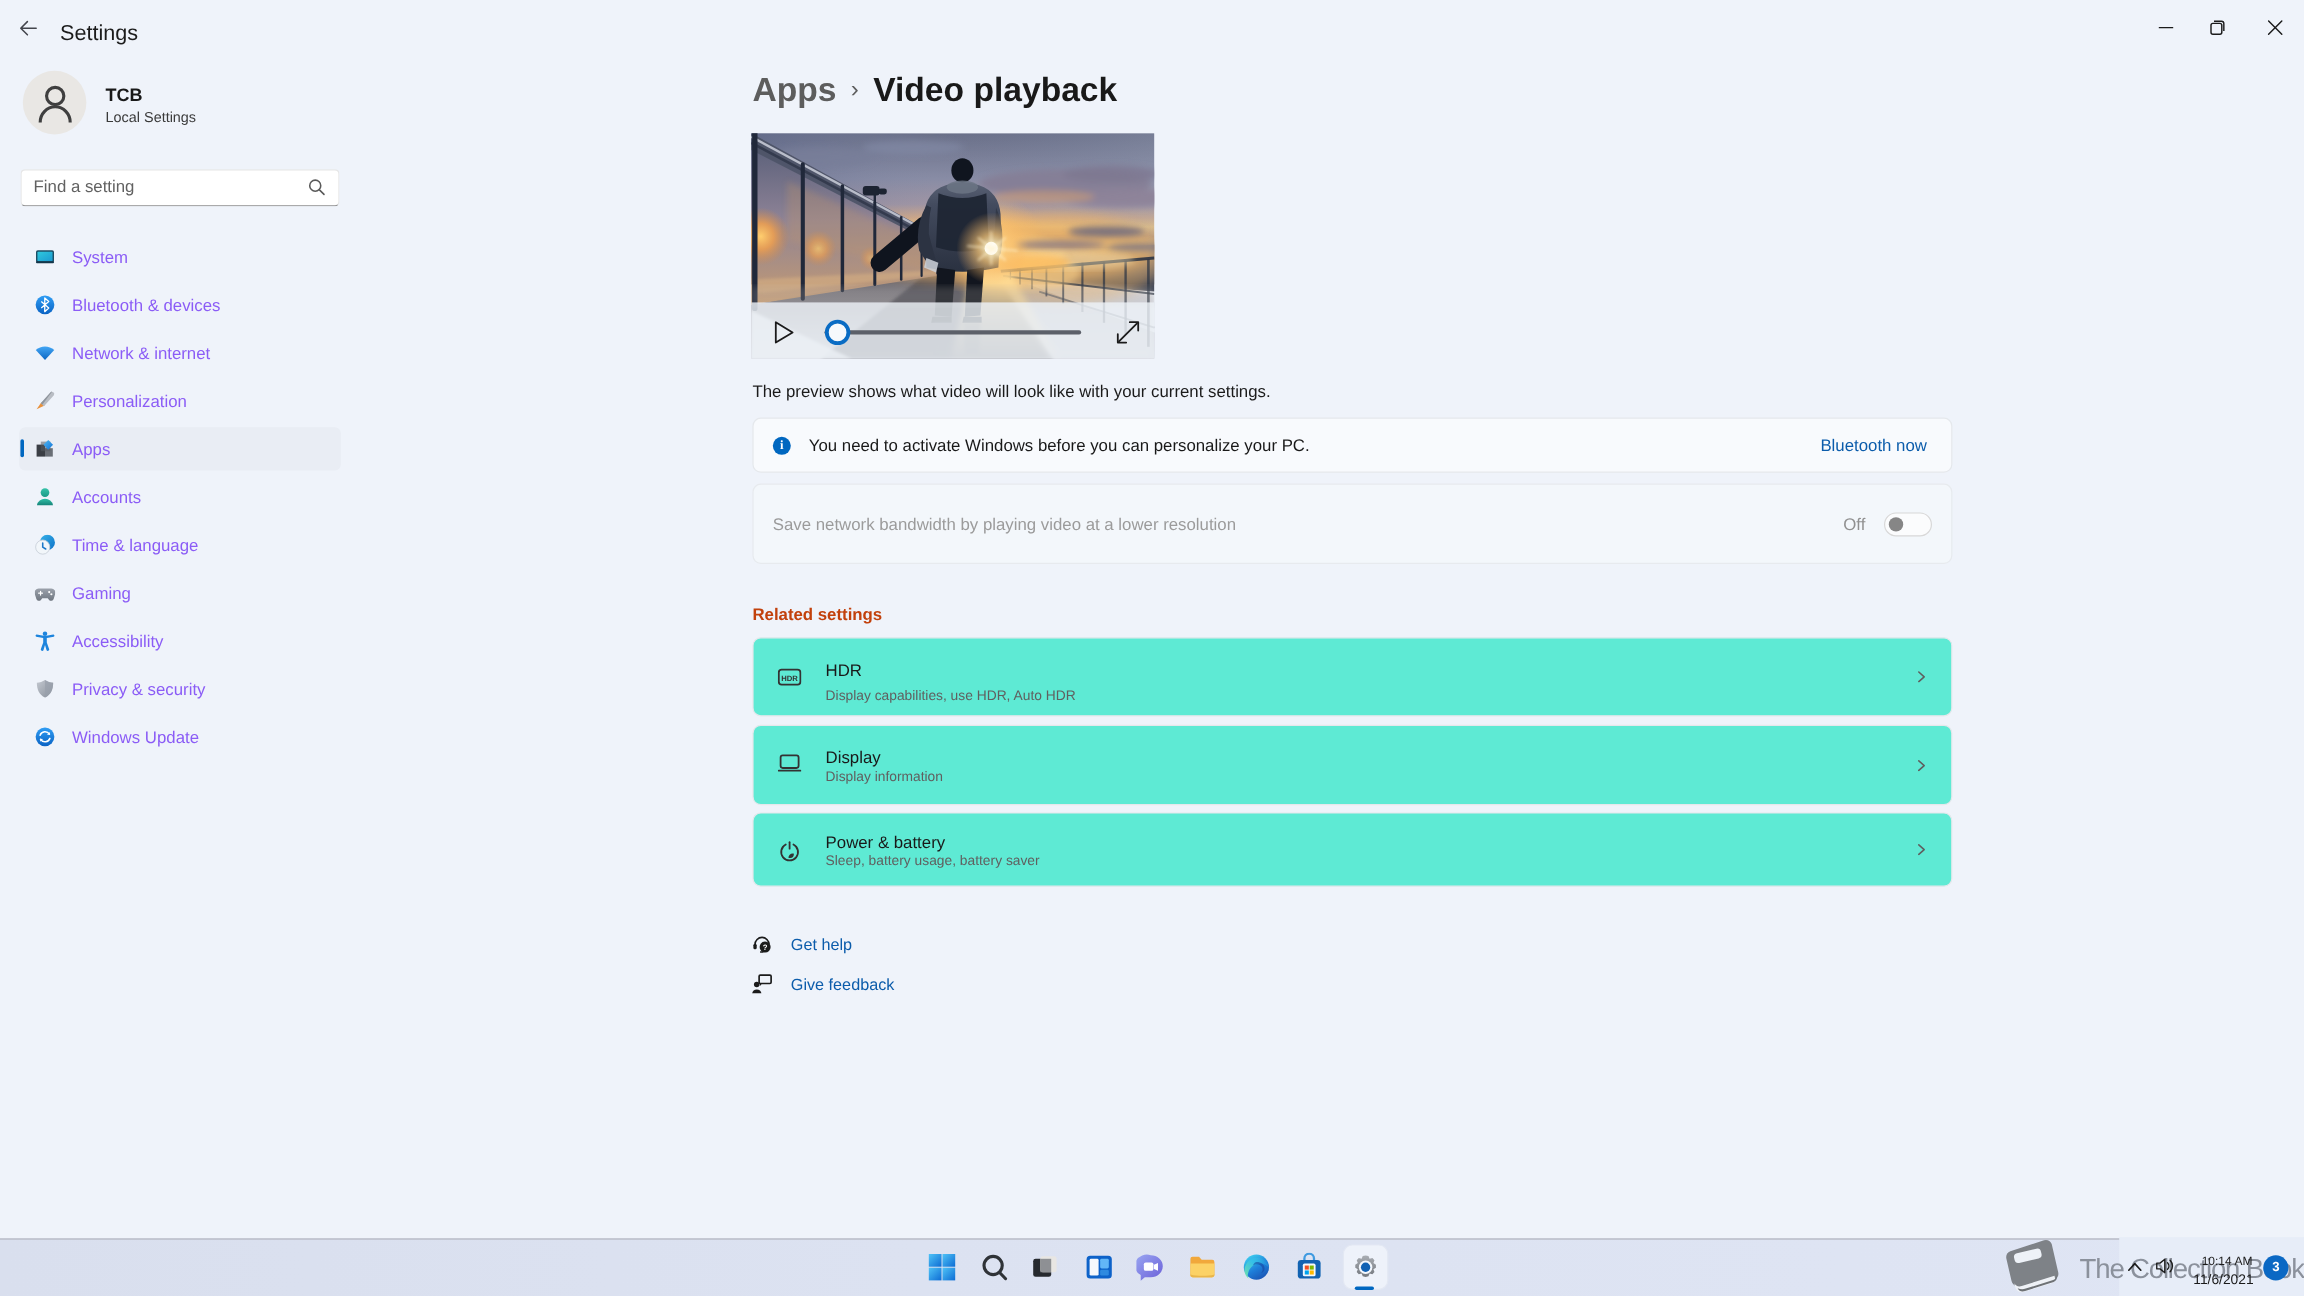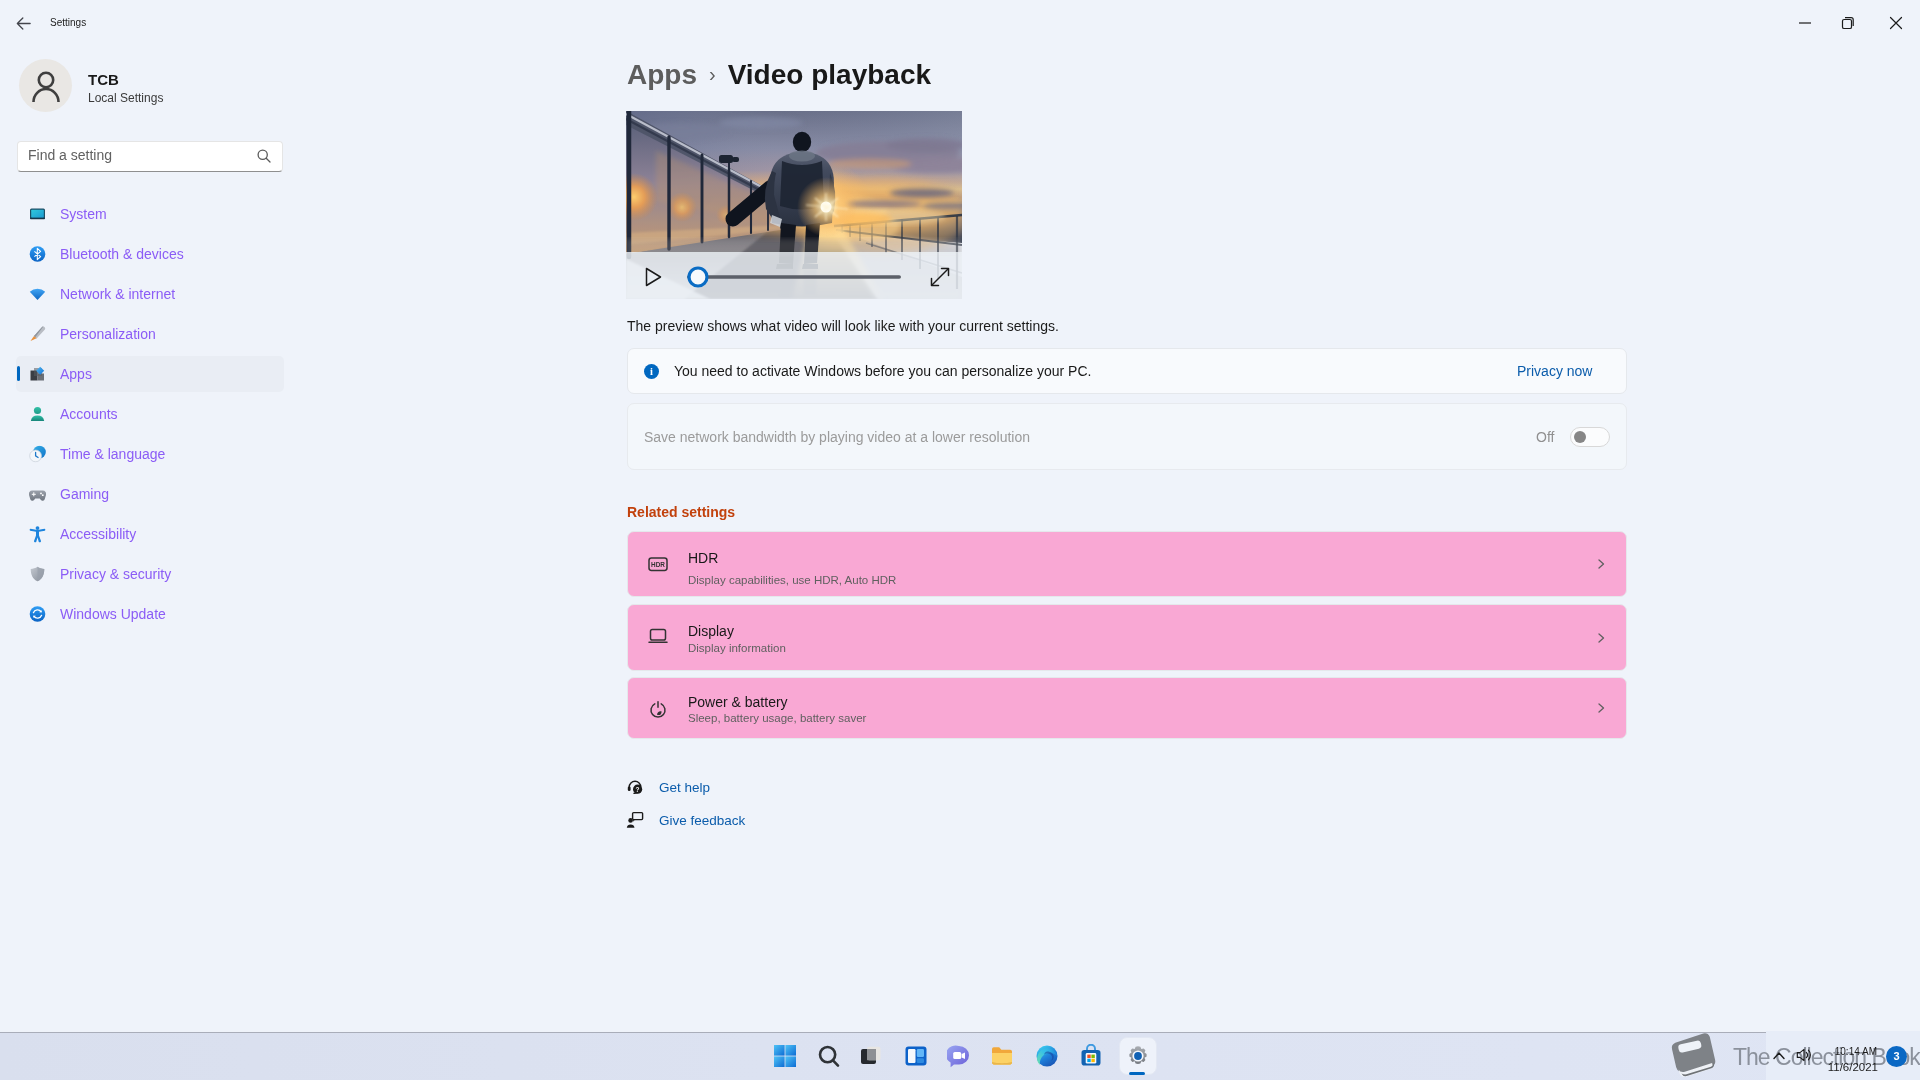--- a/index.html
+++ b/index.html
@@ -2,21 +2,21 @@
 <html><head>
 <meta charset="utf-8">
 <style>
   * { margin:0; padding:0; box-sizing:border-box; }
   html,body { width:1920px; height:1080px; overflow:hidden; }
   body { font-family:"Liberation Sans", sans-serif; background:#eff3fa; position:relative; color:#1b1b1b; }
   .abs { position:absolute; }
 
   
   .backarrow { left:14px; top:14px; width:19px; height:19px; }
-  .apptitle { left:50px; top:17px; font-size:10px; color:#1c1c1c; }
+  .apptitle { left:50px; top:17px; font-size:18px; color:#1c1c1c; }
 
   
   .avatar { left:19px; top:59px; width:53px; height:53px; border-radius:50%; background:#e9e7e4; }
   .pname { left:88px; top:71px; font-size:15px; font-weight:bold; color:#191919; }
   .ptype { left:88px; top:91px; font-size:12px; color:#3a3a3a; }
 
   
   .searchbox { left:17px; top:141px; width:266px; height:31px; background:#ffffff; border:1px solid #e5e5e5; border-bottom:1px solid #8f8f8f; border-radius:4px; }
   .searchtext { left:28px; top:147px; font-size:14px; color:#616161; }
 
@@ -39,21 +39,21 @@
   .bannertext { left:674px; top:363px; font-size:14px; color:#191919; }
   .bannerlink { left:1517px; top:363px; font-size:14px; color:#0b5cab; }
 
   .setrow { left:627px; top:403px; width:1000px; height:67px; background:#f3f7fb; border:1px solid #e7eaee; border-radius:7px; }
   .settext { left:644px; top:429px; font-size:14px; color:#9b9b9b; }
   .offlabel { left:1536px; top:429px; font-size:14px; color:#909090; }
   .toggle { left:1570px; top:427px; width:40px; height:20px; border-radius:10px; background:#fbfcfd; border:1px solid #d8d8d8; }
   .knob { left:1574px; top:431px; width:12px; height:12px; border-radius:50%; background:#868686; }
 
   .relhead { left:627px; top:504px; font-size:14px; font-weight:bold; color:#c2410c; }
-  .card { left:627px; width:1000px; background:#f9a8d4; border:1px solid #e5e8ec; border-radius:7px; }
+  .card { left:627px; width:1000px; background:#5eead4; border:1px solid #e5e8ec; border-radius:7px; }
   .cardtitle { position:absolute; left:60px; font-size:14px; color:#191919; }
   .cardsub { position:absolute; left:60px; font-size:11.5px; color:#606060; }
   .chev { position:absolute; right:20px; top:50%; width:10px; height:10px; transform:translateY(-50%); }
 
   .linkrow { left:627px; font-size:13.5px; color:#0b5cab; }
 
   
   .taskbar { left:0; top:1032px; width:1920px; height:48px; background:linear-gradient(90deg,#d9dfee 0%,#dce2f1 40%,#dfe5f4 100%); border-top:1px solid #a9adb9; }
   .tbicon { position:absolute; top:1044px; width:24px; height:24px; }
   .settingshl { left:1119px; top:1037px; width:38px; height:38px; background:#eef2fa; border:1px solid #e3e8f3; border-radius:8px; }
@@ -422,21 +422,21 @@
   <path d="M306.5 173.5 L321.5 158.5"></path>
   <path d="M315.5 157.5 L322.5 157.5 L322.5 164.5"></path>
   <path d="M305.5 167.5 L305.5 174.5 L312.5 174.5"></path>
 </g>
 </svg>
 <div class="abs caption">The preview shows what video will look like with your current settings.</div>
 
 <div class="abs banner"></div>
 <div class="abs bannericon">i</div>
 <div class="abs bannertext">You need to activate Windows before you can personalize your PC.</div>
-<div class="abs bannerlink">Privacy now</div>
+<div class="abs bannerlink">Bluetooth now</div>
 
 <div class="abs setrow"></div>
 <div class="abs settext">Save network bandwidth by playing video at a lower resolution</div>
 <div class="abs offlabel">Off</div>
 <div class="abs toggle"></div>
 <div class="abs knob"></div>
 
 <div class="abs relhead">Related settings</div>
 <div class="abs card" style="top:531px; height:66px;">
   <svg style="position:absolute; left:20px; top:22px; width:20px; height:20px;" viewBox="0 0 20 20">

